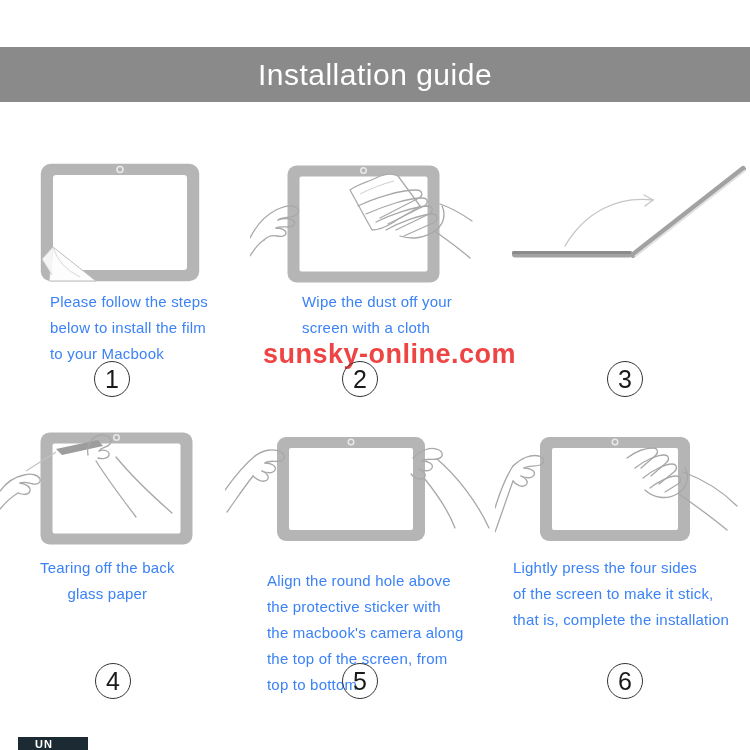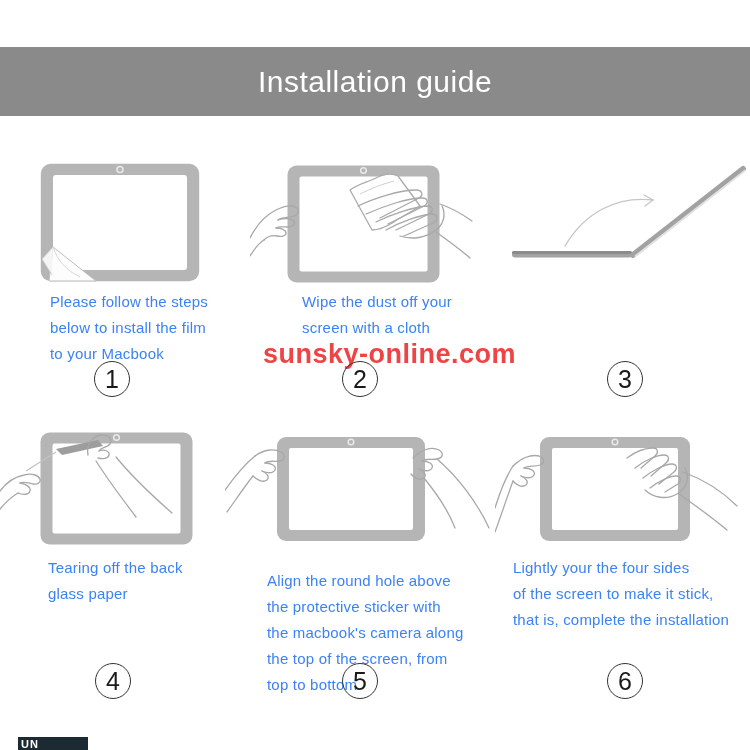--- a/index.html
+++ b/index.html
@@ -2,21 +2,21 @@
 <html><head>
 <meta charset="utf-8">
 <style>
   html,body { margin:0; padding:0; background:#fff; }
   .page {
     position:relative; width:750px; height:750px;
     background:#ffffff; overflow:hidden;
     font-family:"Liberation Sans", sans-serif;
   }
   .banner {
-    position:absolute; left:0; top:47px; width:750px; height:69px;
+    position:absolute; left:0; top:47px; width:750px; height:55px;
     background:#8a8a8a; display:flex; align-items:center; justify-content:center;
   }
   .banner-title { color:#ffffff; font-size:30px; letter-spacing:0.5px; }
   .illus { position:absolute; }
   .caption {
     position:absolute; font-size:15px; line-height:26px; color:#3b82f6;
     white-space:pre-line; letter-spacing:0.2px;
   }
   .num-circle {
     position:absolute; width:36px; height:36px; box-sizing:border-box;
@@ -24,21 +24,21 @@
     display:flex; align-items:center; justify-content:center;
     font-size:25px; color:#1a1a1a;
   }
   .watermark {
     position:absolute; left:263px; top:339px;
     font-size:27px; font-weight:bold; color:#ef4444; letter-spacing:0.5px;
   }
   .corner-logo {
     position:absolute; left:18px; top:737px; width:70px; height:13px;
     background:#1c2b33; color:#ffffff; font-size:11px; font-weight:bold;
-    display:flex; align-items:center; padding-left:3px; box-sizing:border-box;
+    display:flex; align-items:center; padding-left:17px; box-sizing:border-box;
     overflow:hidden; letter-spacing:1px;
   }
 </style>
 </head>
 <body>
 
 <div class="page">
 
   <div class="banner">
     <div class="banner-title">Installation guide</div>
@@ -147,28 +147,28 @@
       <path d="M0,80 C5,64 10,50 18,38"></path>
       <path d="M0,104 C6,88 11,72 18,53"></path>
     </g>
   </svg>
 
   <div class="caption" style="left:50px; top:289px;">Please follow the steps
 below to install the film
 to your Macbook</div>
   <div class="caption" style="left:302px; top:289px;">Wipe the dust off your
 screen with a cloth</div>
-  <div class="caption" style="left:48px; top:555px;">Tearing off the back
+  <div class="caption" style="left:40px; top:555px;text-align:center;">Tearing off the back
 glass paper</div>
   <div class="caption" style="left:267px; top:568px;">Align the round hole above
 the protective sticker with
 the macbook's camera along
 the top of the screen, from
 top to bottom</div>
-  <div class="caption" style="left:513px; top:555px;">Lightly your the four sides
+  <div class="caption" style="left:513px; top:555px;">Lightly press the four sides
 of the screen to make it stick,
 that is, complete the installation</div>
 
   <div class="watermark">sunsky-online.com</div>
 
   <div class="num-circle" style="left:94px; top:361px;">1</div>
   <div class="num-circle" style="left:342px; top:361px;">2</div>
   <div class="num-circle" style="left:607px; top:361px;">3</div>
   <div class="num-circle" style="left:95px; top:663px;">4</div>
   <div class="num-circle" style="left:342px; top:663px;">5</div>

